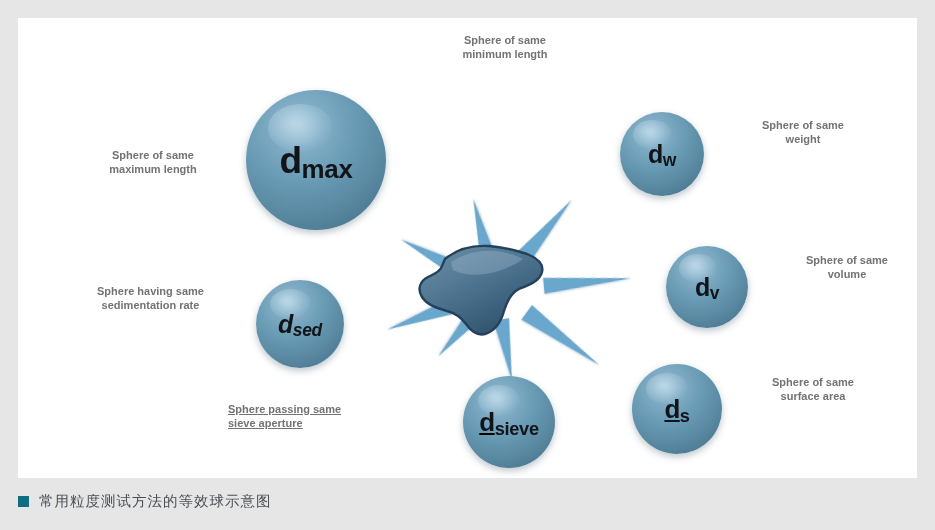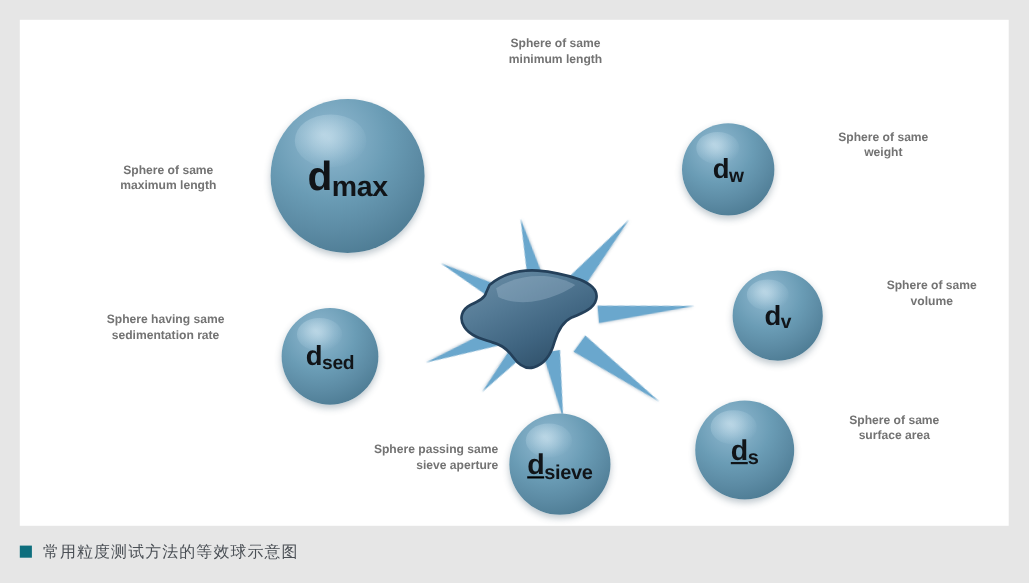--- a/index.html
+++ b/index.html
@@ -60,38 +60,38 @@
   #sphere-dmin   {left:438px;top:82px; width:92px; height:92px;}
   #sphere-dmin   .lbl{font-size:26px;}
   #sphere-dw     {left:602px;top:94px; width:84px; height:84px;}
   #sphere-dw     .lbl{font-size:25px;}
   #sphere-dv     {left:648px;top:228px;width:82px; height:82px;}
   #sphere-dv     .lbl{font-size:25px;}
   #sphere-ds     {left:614px;top:346px;width:90px; height:90px;}
   #sphere-ds     .lbl{font-size:26px;text-decoration:underline;}
   #sphere-dsieve {left:445px;top:358px;width:92px; height:92px;text-decoration:underline;}
   #sphere-dsieve .lbl{font-size:26px;}
-  #sphere-dsed   {left:238px;top:262px;width:88px; height:88px;}
+  #sphere-dsed   {left:238px;top:262px;width:88px; height:88px;font-style:italic;}
   #sphere-dsed   .lbl{font-size:25px;}
 
   
   .caption-text{
     position:absolute;
     color:#737373;
     font-weight:700;
     font-size:11px;
     line-height:1.25;
     white-space:pre-line;
   }
   #label-dmax   {left:40px; top:131px;width:190px;text-align:center;}
   #label-dmin   {left:381px;top:16px; width:212px;text-align:center;}
   #label-dw     {left:694px;top:101px;width:182px;text-align:center;}
   #label-dv     {left:738px;top:236px;width:182px;text-align:center;}
   #label-ds     {left:704px;top:358px;width:182px;text-align:center;}
-  #label-dsieve {left:210px;top:385px;width:225px;text-align:right;}
+  #label-dsieve {left:210px;top:385px;width:225px;text-align:left;text-decoration:underline;}
   #label-dsed   {left:20px; top:267px;width:225px;text-align:center;}
 
   
   .arrow{
     position:absolute;
     left:478px;top:272px;
     width:0;height:0;
     transform-origin:0 0;
   }
   .arrow i{

